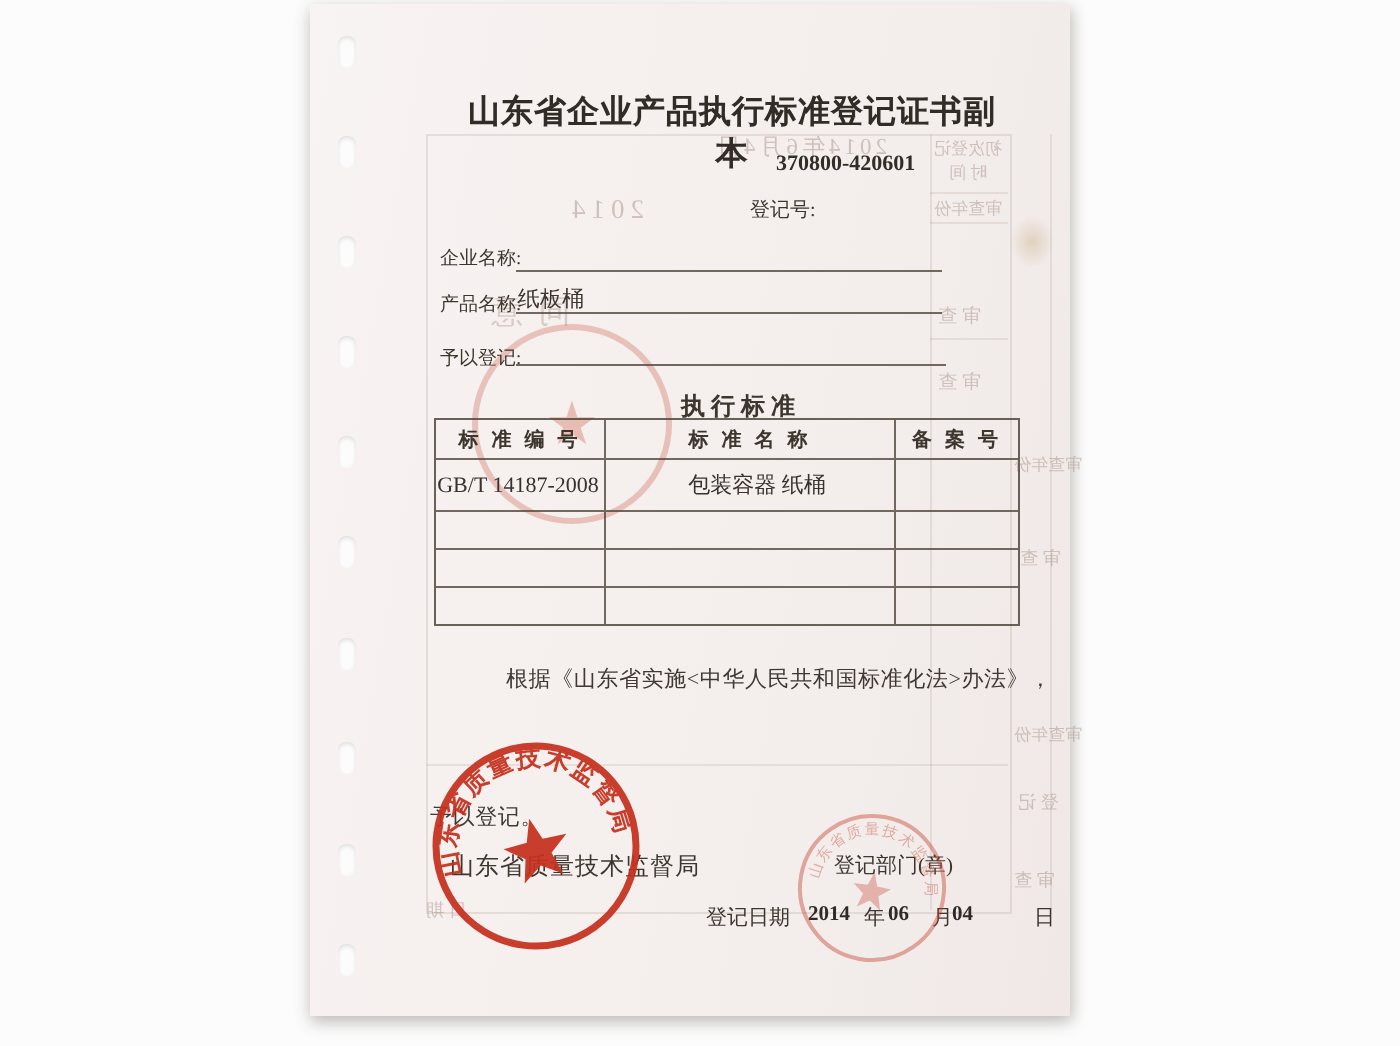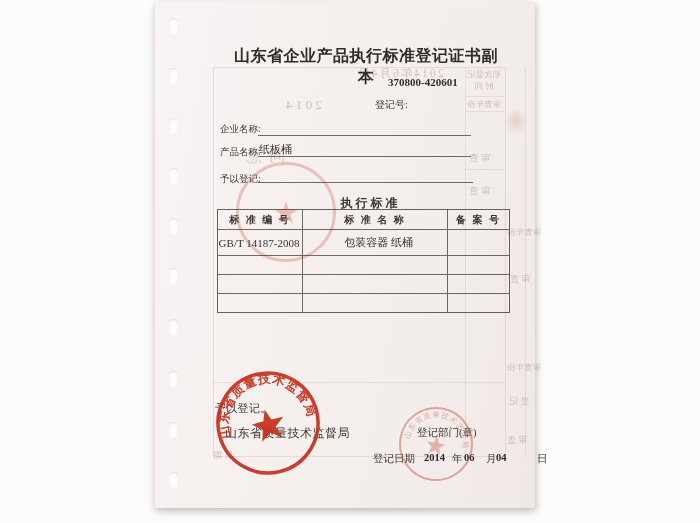--- a/index.html
+++ b/index.html
@@ -45,21 +45,21 @@
   .cell.c3{border-right:none;}
   .cell.rl{border-bottom:none;}
   .th{justify-content:center;font-weight:600;font-size:10px;letter-spacing:2px;color:#3d362f;}
   .td{font-size:11px;color:#38312c;}
   .td.p0{padding-left:0;}
   .td.p0 span{margin-left:-2px;}
   .td.p6{padding-left:7px;}
   .stmt{font-size:11px;letter-spacing:0.3px;color:#3f3833;z-index:2;white-space:nowrap;}
   .issuer{left:70px;top:423px;font-size:12px;letter-spacing:0.5px;z-index:4;}
   .dept{left:262px;top:424px;font-size:10.5px;z-index:2;}
-  .dateline{font-size:10.5px;z-index:2;top:450px;margin-left:20px;}
+  .dateline{font-size:10.5px;z-index:2;top:450px;}
   .datenum{font-weight:600;color:#2f2a27;}
   
   .seal-big{left:58px;top:366px;transform:rotate(-14deg);opacity:0.93;z-index:5;}
   .seal-small{left:239px;top:400px;transform:rotate(10deg);opacity:0.55;z-index:3;}
   
   .ghost{position:absolute;color:rgba(150,126,112,0.40);transform:scaleX(-1);z-index:1;white-space:nowrap;}
   .gline{position:absolute;background:rgba(165,142,125,0.18);z-index:1;}
   .gbox{position:absolute;border:1px solid rgba(165,142,125,0.20);z-index:1;}
   .gstamp{
     position:absolute;left:81px;top:160px;width:94px;height:94px;border-radius:50%;
@@ -152,20 +152,21 @@
 
     <div class="cell td"></div>
     <div class="cell td"></div>
     <div class="cell td c3"></div>
 
     <div class="cell td rl"></div>
     <div class="cell td rl"></div>
     <div class="cell td c3 rl"></div>
   </div>
 
+  <div class="abs stmt" style="left:98px;top:330px;">根据《山东省实施&lt;中华人民共和国标准化法&gt;办法》，</div>
   <div class="abs stmt" style="left:60px;top:354px;margin-top:45px;">予以登记。</div>
 
   <span class="abs ink issuer">山东省质量技术监督局</span>
   <span class="abs ink dept">登记部门(章)</span>
 
   <span class="abs ink dateline" style="left:198px;">登记日期</span>
   <span class="abs dateline datenum" style="left:249px;">2014</span>
   <span class="abs ink dateline" style="left:277px;">年</span>
   <span class="abs dateline datenum" style="left:289px;">06</span>
   <span class="abs ink dateline" style="left:311px;">月</span>

